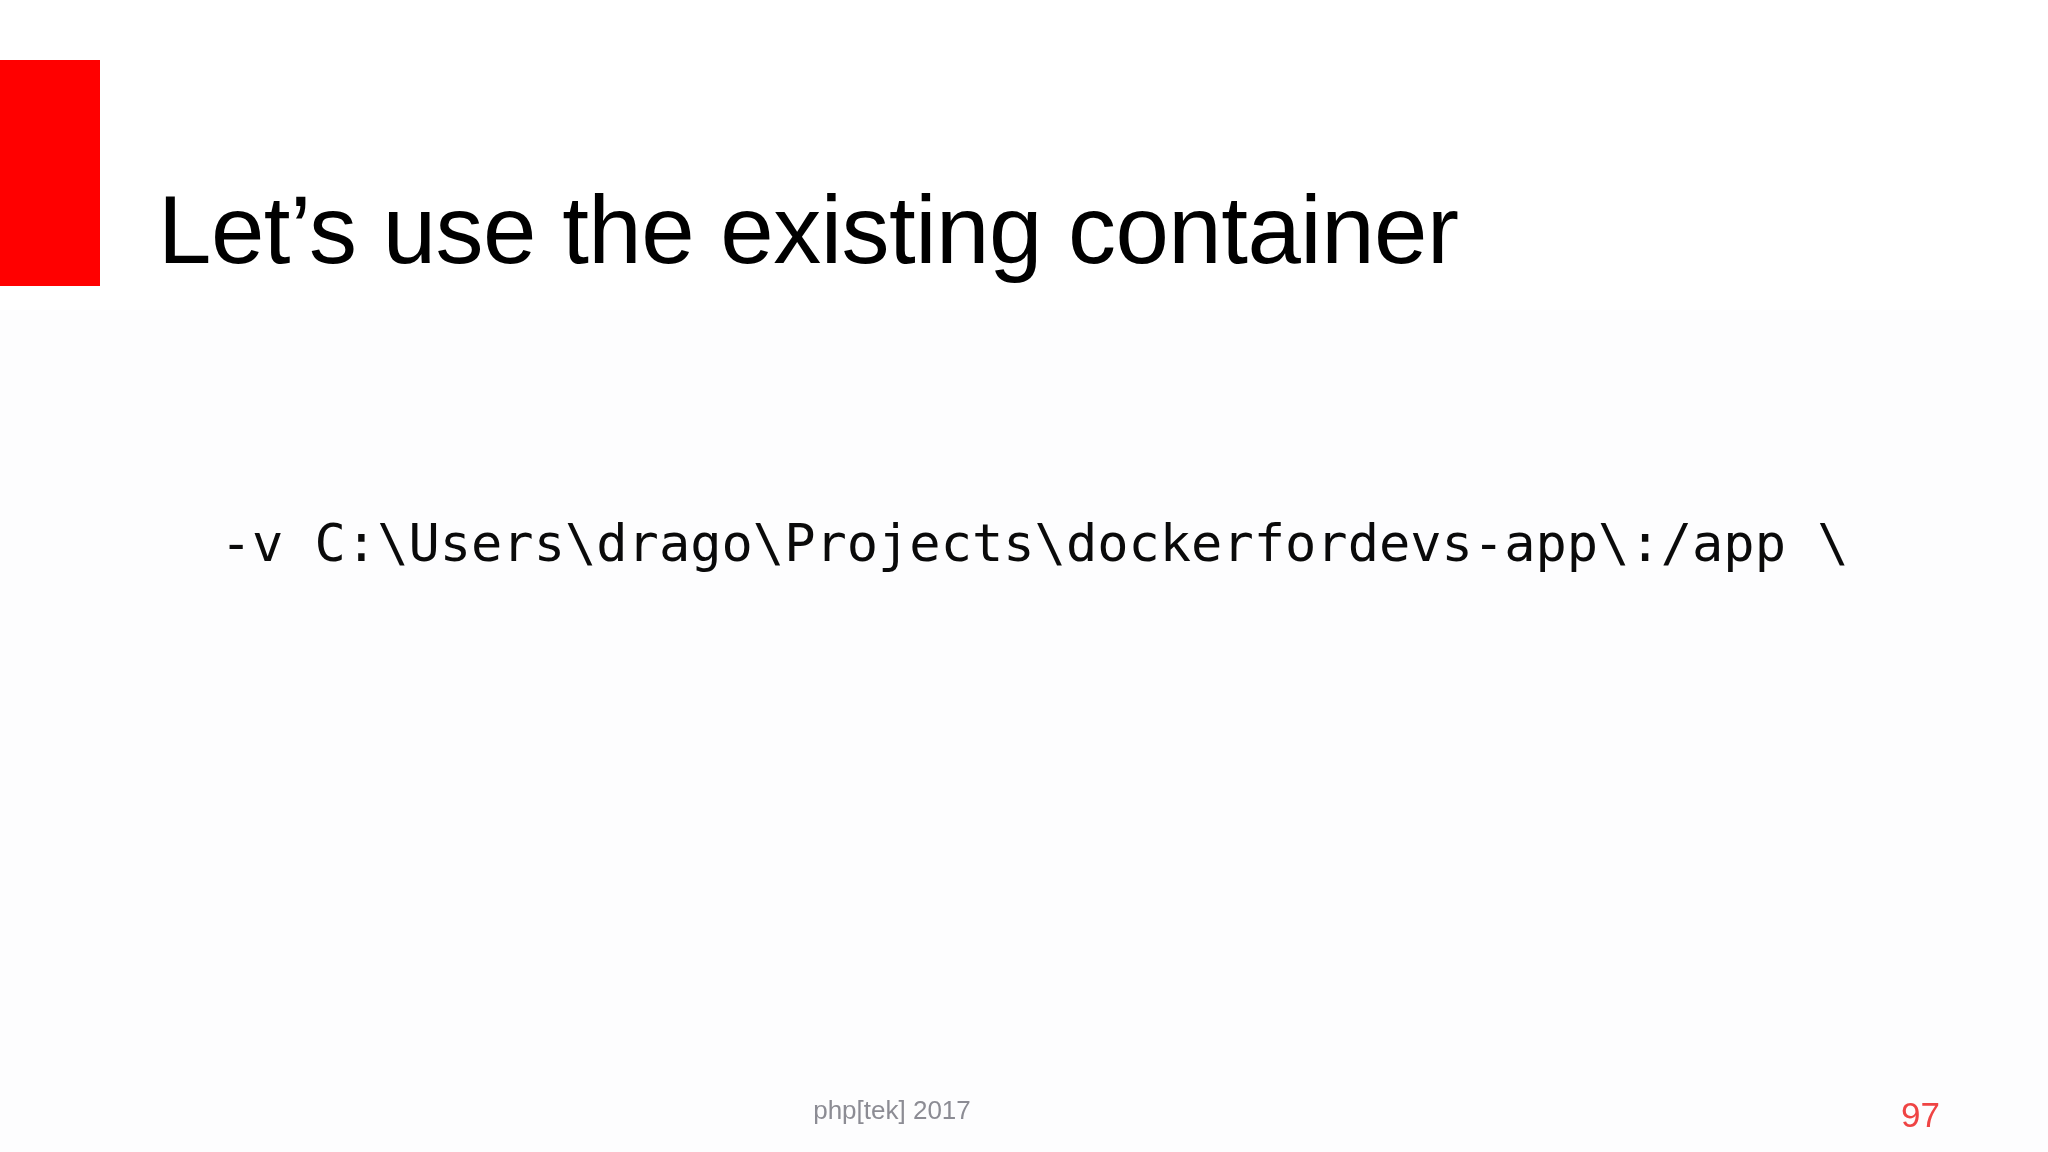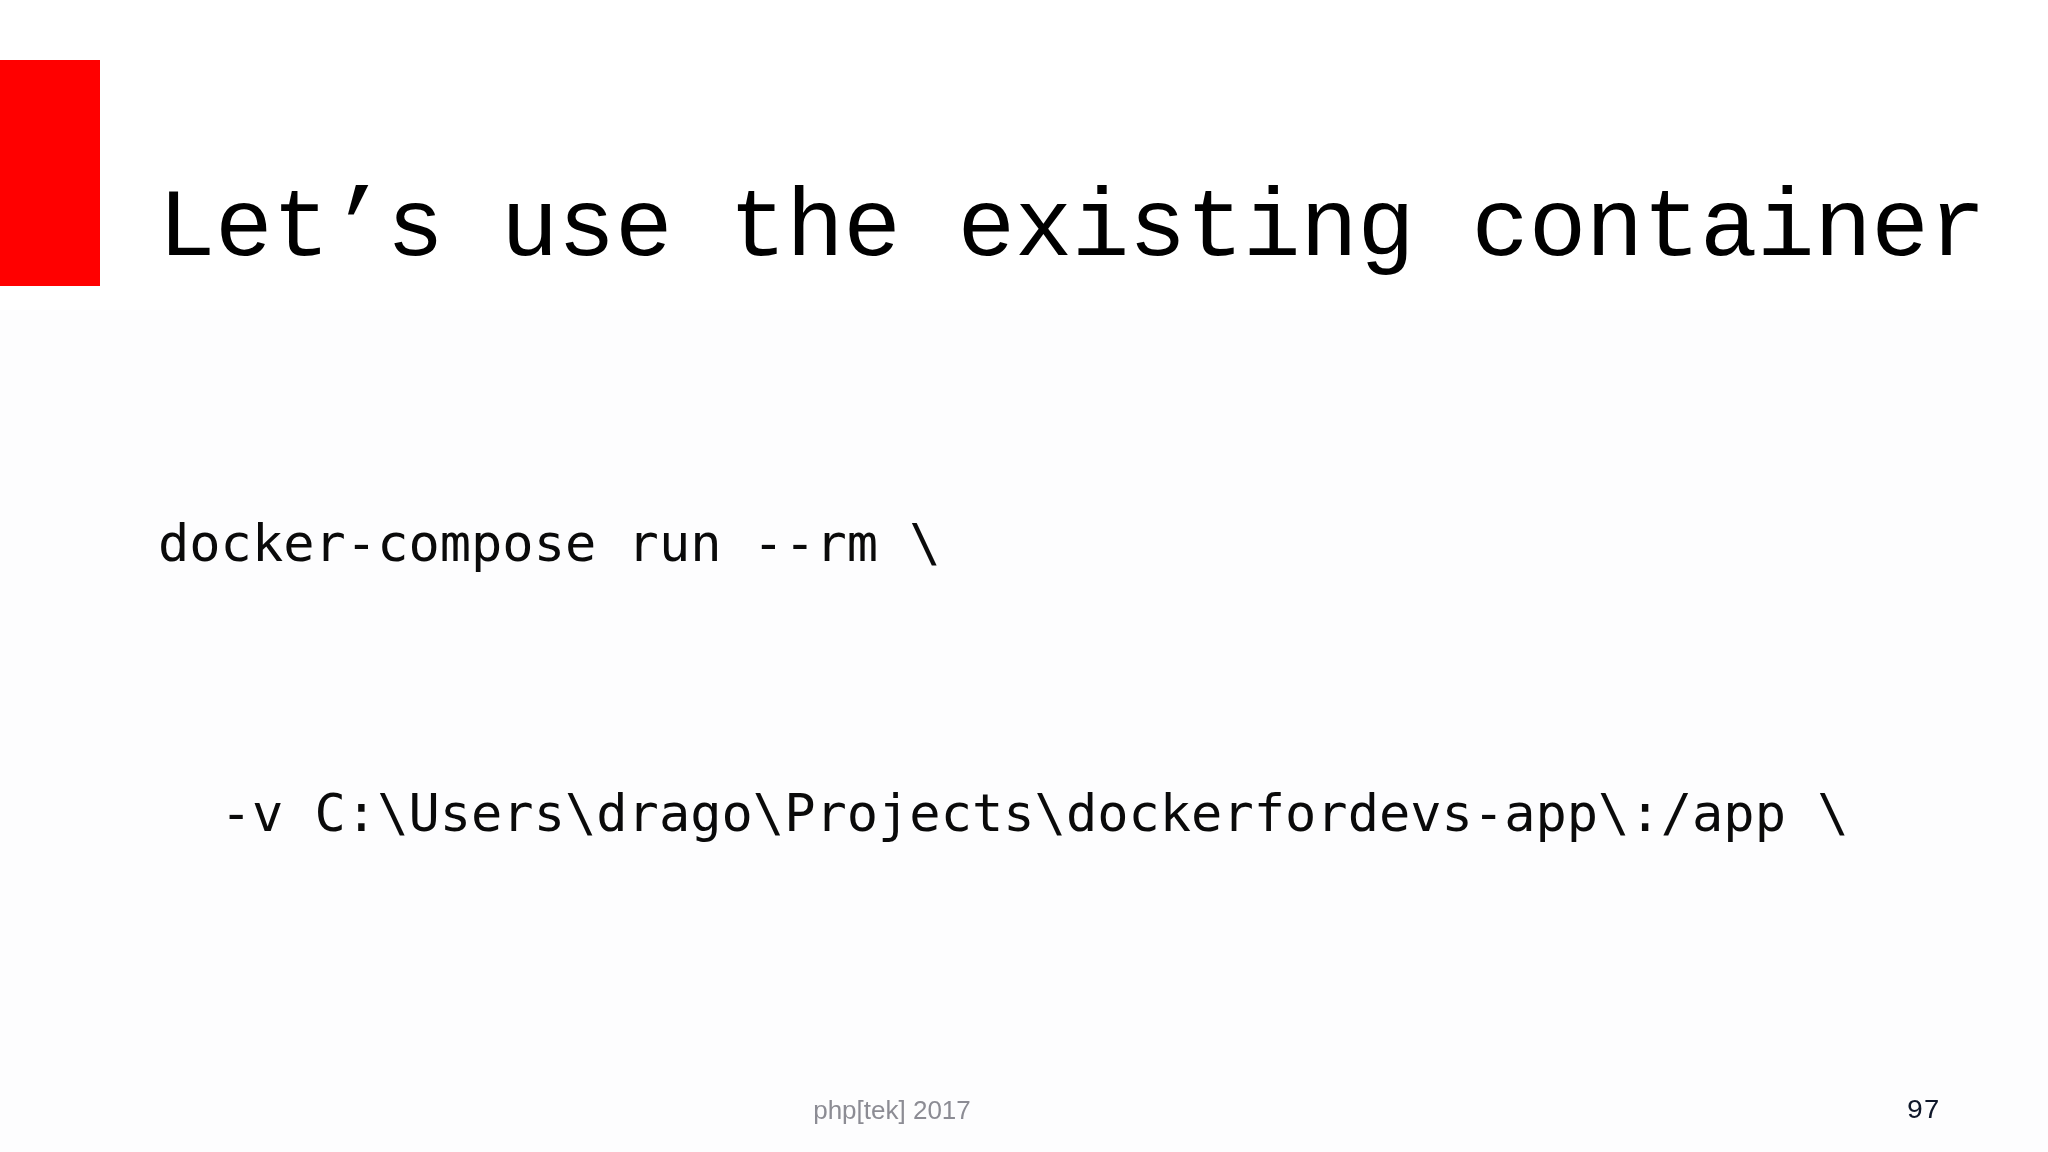--- a/index.html
+++ b/index.html
@@ -36,21 +36,21 @@
     height: 226px;
     background: #ff0000;
   }
 
   
   .slide-title {
     position: absolute;
     left: 158px;
     top: 112px;
     width: 1700px;
-    font-family: Liberation Mono, monospace;
+    font-family: Liberation Sans, sans-serif;
     font-size: 96px;
     font-weight: 400;
     line-height: 1.12;
     color: #000000;
     letter-spacing: -0.5px;
     white-space: nowrap;
   }
 
   
   .code-block {
@@ -79,39 +79,38 @@
     text-align: center;
     font-family: "Liberation Sans", sans-serif;
     font-size: 26px;
     color: #8c8c94;
   }
 
   .footer-page {
     position: absolute;
     right: 108px;
     top: 1095px;
-    font-family: Liberation Mono, monospace;
-    font-size: 28px;
-    color: #0f172a;
+    font-family: Liberation Sans, sans-serif;
+    font-size: 35px;
+    color: #ef4444;
     text-align: right;
   }
 </style>
 </head>
 <body>
 
 <div id="slide">
 
   <div class="content-wash"></div>
 
   <div class="accent-bar"></div>
 
   <h1 class="slide-title">Let’s use the existing container</h1>
 
   <div class="code-block">
-    <span class="code-line">docker-compose run --rm \</span>
     <span class="code-line">  -v C:\Users\drago\Projects\dockerfordevs-app\:/app \</span>
     
   </div>
 
   <div class="footer-center">php[tek] 2017</div>
 
   <div class="footer-page">97</div>
 
 </div>
 

